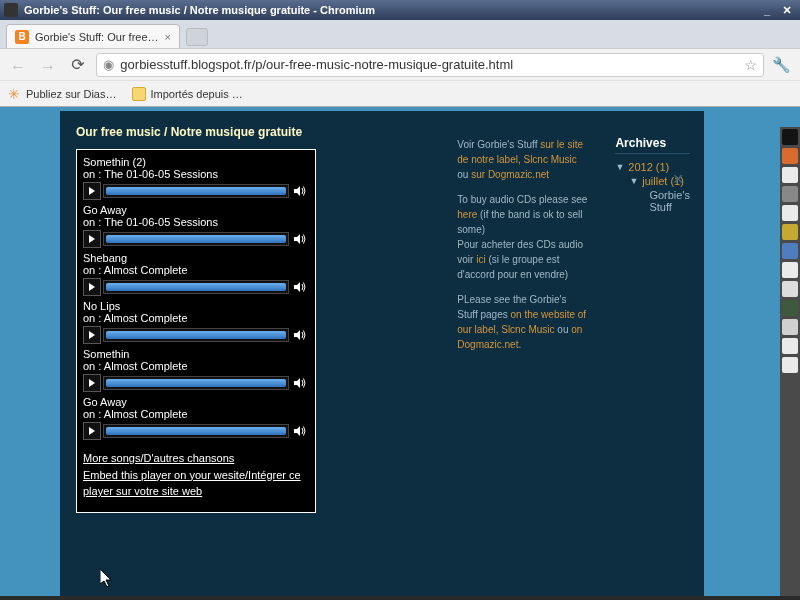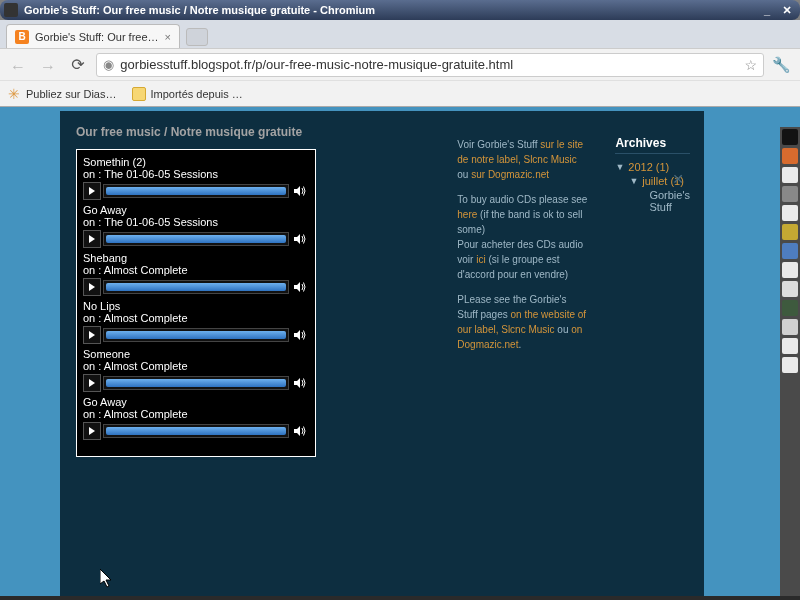--- a/index.html
+++ b/index.html
@@ -1,19 +1,19 @@
 <!DOCTYPE html>
 <html><head>
 <meta charset="utf-8">
 <style>
 * { margin: 0; padding: 0; box-sizing: border-box; }
 body { font-family: Arial, sans-serif; font-size: 12px; background: #808080; width: 800px; height: 600px; overflow: hidden; position: relative; }
 
 
-.window-titlebar { height: 20px; background: linear-gradient(to bottom, #5a6d8f, #2d3c58); color: #fff; display: flex; align-items: center; padding: 0 4px; font-size: 11px; font-weight: bold; border-radius: 8px; }
+.window-titlebar { height: 20px; background: linear-gradient(to bottom, #5a6d8f, #2d3c58); color: #fff; display: flex; align-items: center; padding: 0 4px; font-size: 11px; font-weight: bold; }
 .window-titlebar .title-icon { width: 14px; height: 14px; background: #333; margin-right: 6px; border-radius: 2px; }
 .window-titlebar .spacer { flex: 1; }
 .window-titlebar .winbtn { width: 18px; height: 16px; margin-left: 2px; display: flex; align-items: center; justify-content: center; font-size: 11px; color: #fff; }
 .window-titlebar .winbtn.close { font-weight: bold; }
 
 
 .browser-chrome { background: #d8dde5; border-bottom: 1px solid #aaa; }
 .tab-strip { height: 28px; display: flex; align-items: flex-end; padding-left: 6px; }
 .tab { background: #f7f7f7; border: 1px solid #bbb; border-bottom: none; border-radius: 4px 4px 0 0; height: 24px; display: flex; align-items: center; padding: 0 8px; gap: 6px; max-width: 180px; }
 .tab .favicon { width: 14px; height: 14px; background: #f58220; border-radius: 2px; display: flex; align-items: center; justify-content: center; color: #fff; font-size: 10px; font-weight: bold; }
@@ -34,21 +34,21 @@
 .bookmark { display: flex; align-items: center; gap: 4px; font-size: 11px; color: #333; }
 .bookmark .bicon { width: 14px; height: 14px; }
 .bookmark .bicon.asterisk { color: #d94; font-size: 14px; line-height: 14px; }
 .bookmark .bicon.folder { background: #f7d774; border: 1px solid #d6a933; border-radius: 2px; }
 
 
 .page { position: relative; height: calc(600px - 20px - 28px - 32px - 26px - 2px); background: #4493bf; overflow: hidden; }
 .page-inner { position: absolute; left: 60px; top: 4px; right: 96px; bottom: 0; background: #0d2e40; display: flex; }
 
 .main-col { width: 416px; padding: 14px 0 0 16px; }
-.page-title { color: #a3a3a3; font-size: 12px; font-weight: bold; margin-bottom: 10px; }
+.page-title { color: #fef9c3; font-size: 12px; font-weight: bold; margin-bottom: 10px; }
 
 .player-box { background: #000; border: 1px solid #fff; width: 240px; padding: 6px 6px 12px 6px; color: #fff; }
 .track { margin-bottom: 4px; }
 .track-title { font-size: 11px; color: #fff; }
 .track-album { font-size: 11px; color: #fff; }
 .track-controls { display: flex; align-items: center; gap: 2px; margin-top: 2px; }
 .play-btn { width: 18px; height: 18px; background: #111; border: 1px solid #555; display: flex; align-items: center; justify-content: center; }
 .play-btn svg { fill: #fff; }
 .progress { flex: 1; height: 14px; background: #111; border: 1px solid #444; position: relative; }
 .progress-fill { position: absolute; left: 2px; top: 2px; bottom: 2px; width: calc(100% - 4px); background: linear-gradient(to bottom, #6db0ee, #2e72c0); border-radius: 2px; }
@@ -219,21 +219,21 @@
             <div class="vol-btn">
                 <svg width="12" height="10" viewBox="0 0 12 10">
                   <polygon points="0,3 3,3 6,0 6,10 3,7 0,7"></polygon>
                   <path d="M8,2 Q10,5 8,8" fill="none" stroke="#fff" stroke-width="1"></path>
                   <path d="M9.5,0.5 Q12.5,5 9.5,9.5" fill="none" stroke="#fff" stroke-width="1"></path>
                 </svg>
               </div>
           </div>
         </div>
         <div class="track">
-          <div class="track-title">Someone</div>
+          <div class="track-title">Somethin</div>
           <div class="track-album">on : Almost Complete</div>
           <div class="track-controls">
             <div class="play-btn">
                 <svg width="8" height="8" viewBox="0 0 8 8">
                   <polygon points="1,0 7,4 1,8"></polygon>
                 </svg>
               </div>
             <div class="progress">
                 <div class="progress-fill"></div>
               </div>
@@ -261,20 +261,24 @@
             <div class="vol-btn">
                 <svg width="12" height="10" viewBox="0 0 12 10">
                   <polygon points="0,3 3,3 6,0 6,10 3,7 0,7"></polygon>
                   <path d="M8,2 Q10,5 8,8" fill="none" stroke="#fff" stroke-width="1"></path>
                   <path d="M9.5,0.5 Q12.5,5 9.5,9.5" fill="none" stroke="#fff" stroke-width="1"></path>
                 </svg>
               </div>
           </div>
         </div>
 
+        <div class="player-links">
+          <div>More songs/D'autres chansons</div>
+          <div>Embed this player on your wesite/Intégrer ce player sur votre site web</div>
+        </div>
       </div>
     </div>
 
     <div class="text-col">
       <p>
         <span>Voir Gorbie's Stuff </span><a>sur le site de notre label, Slcnc Music</a><span> ou </span><a>sur Dogmazic.net</a>
       </p>
       <p>
         <span>To buy audio CDs please see </span><a>here</a><span> (if the band is ok to sell some)</span><br>
         <span>Pour acheter des CDs audio voir </span><a>ici</a><span> (si le groupe est d'accord pour en vendre)</span>

